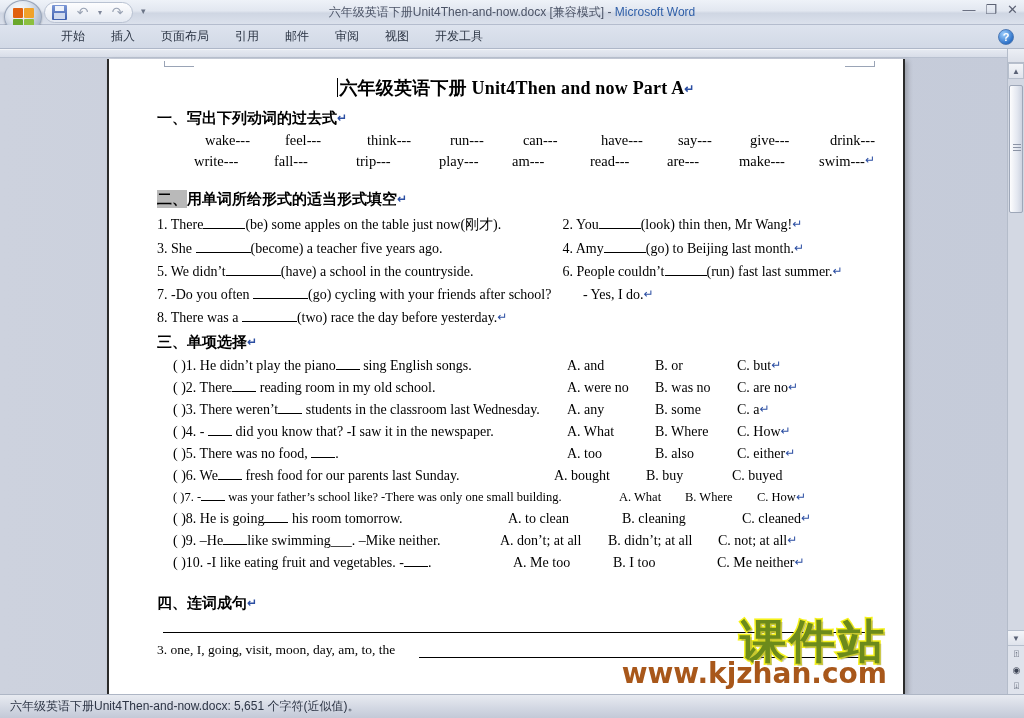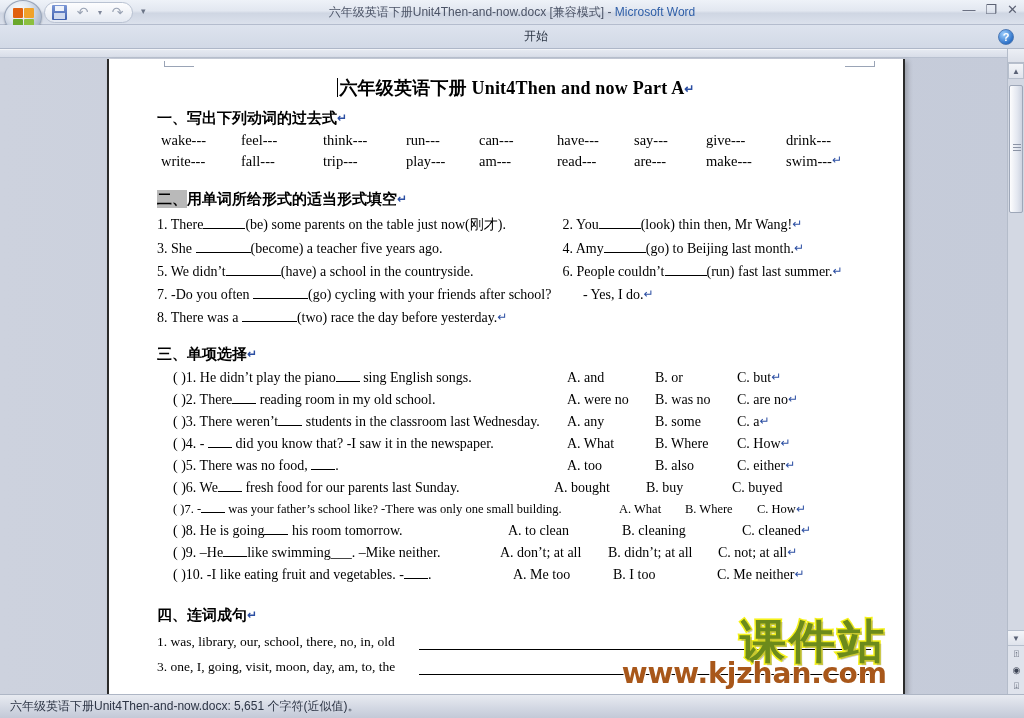--- a/index.html
+++ b/index.html
@@ -61,21 +61,21 @@
 
   
   #winbtns { position: absolute; right: 6px; top: 3px; display: flex; gap: 10px; align-items:center; }
   #winbtns span { font-size: 13px; color:#5c6274; line-height: 14px; }
 
   
   #tabstrip {
     position: absolute; left: 0; top: 25px; width: 1024px; height: 24px;
     background: linear-gradient(to bottom,#dde3ee 0%,#d2d9e6 100%);
     border-bottom: 1px solid #aeb7c8;
-    display: flex; align-items: center; padding-left: 48px; flex-direction: column;
+    display: flex; align-items: center; padding-left: 48px;
   }
   #tabstrip .tab {
     font-size: 12px; color: #2b3444; padding: 3px 13px; white-space: nowrap;
     border-radius: 3px 3px 0 0; cursor: default;
   }
   #help-btn {
     position: absolute; right: 10px; top: 29px; width: 16px; height: 16px; border-radius: 50%;
     background: radial-gradient(circle at 35% 30%, #9fd0ff, #2f73c9 70%, #1d4f94 100%);
     border: 1px solid #4d79b5;
     color: #fff; font-size: 11px; font-weight: bold; text-align: center; line-height: 14px;
@@ -128,20 +128,21 @@
 
   .sec-head {
     font-weight: bold; font-size: 15px; margin: 9px 0 3px 0;
     font-family: "DejaVu Sans", sans-serif;
   }
   .hl { background: #b9b9b9; }
 
   .verb-row {
     display: flex; font-size: 14.5px; margin: 4px 0 0 0;
     padding-left: 4px;
+    justify-content: flex-end;
   }
   .verb-row span.v { display:inline-block; }
 
   .q-line {
     font-size: 14px; margin: 7px 0 0 0; position: relative; white-space: nowrap;
   }
   .half { display: inline-block; }
 
   .mc-row {
     display: flex; font-size: 14px; margin: 6px 0 0 0; padding-left: 16px; white-space: nowrap;
@@ -292,21 +293,21 @@
           <span class="v">swim---</span>
             <span class="pilcrow">↵</span>
         </div>
 
         <div class="sec-head" style="margin-top:20px">
           <span class="hl">二、</span><span>用单词所给形式的适当形式填空</span><span class="pilcrow">↵</span>
         </div>
 
         <div class="q-line">
           <span class="half" style="width:402px">
-            <span>1. There</span><u class="b3"></u><span>(be) some parents on the table just now(刚才).</span>
+            <span>1. There</span><u class="b3"></u><span>(be) some apples on the table just now(刚才).</span>
           </span>
           <span class="half">
             <span>2. You</span><u class="b3"></u><span>(look) thin then, Mr Wang!</span><span class="pilcrow">↵</span>
           </span>
         </div>
 
         <div class="q-line">
           <span class="half" style="width:402px">
             <span>3. She </span><u class="b4"></u><span>(become) a teacher five years ago.</span>
           </span>
@@ -326,21 +327,21 @@
 
         <div class="q-line">
           <span>7. -Do you often </span><u class="b4"></u><span>(go) cycling with your friends after school?</span>
           <span style="display:inline-block;width:28px"></span><span>- Yes, I do.</span><span class="pilcrow">↵</span>
         </div>
 
         <div class="q-line">
           <span>8. There was a </span><u class="b4"></u><span>(two) race the day before yesterday.</span><span class="pilcrow">↵</span>
         </div>
 
-        <div class="sec-head" style="margin-top:19px">
+        <div class="sec-head" style="margin-top:7px">
           <span>三、单项选择</span><span class="pilcrow">↵</span>
         </div>
 
         <div class="mc-row">
           <span class="mc-q" style="width:394px"><span>(    )1.</span> <span>He didn’t play the piano</span><u class="bs"></u><span> sing English songs.</span></span>
           <span class="mc-opt" style="width:88px">A. and</span>
           <span class="mc-opt" style="width:82px">B. or</span>
           <span class="mc-opt">C. but</span>
             <span class="pilcrow">↵</span>
         </div>
@@ -414,21 +415,20 @@
           <span class="mc-opt" style="width:104px">B. I too</span>
           <span class="mc-opt">C. Me neither</span>
             <span class="pilcrow">↵</span>
         </div>
 
         <div class="sec-head" style="margin-top:23px">
           <span>四、连词成句</span><span class="pilcrow">↵</span>
         </div>
 
         <div class="sent-row">
-          <span class="sent-words" style="width:256px">1. was, library,  our, school, there, no, in, old</span>
           <span class="sent-line"></span>
         </div>
         <div class="sent-row">
           <span class="sent-words" style="width:256px">3. one, I, going, visit, moon, day, am, to, the</span>
           <span class="sent-line"></span>
         </div>
 
       </div>
 
       <div id="watermark">

